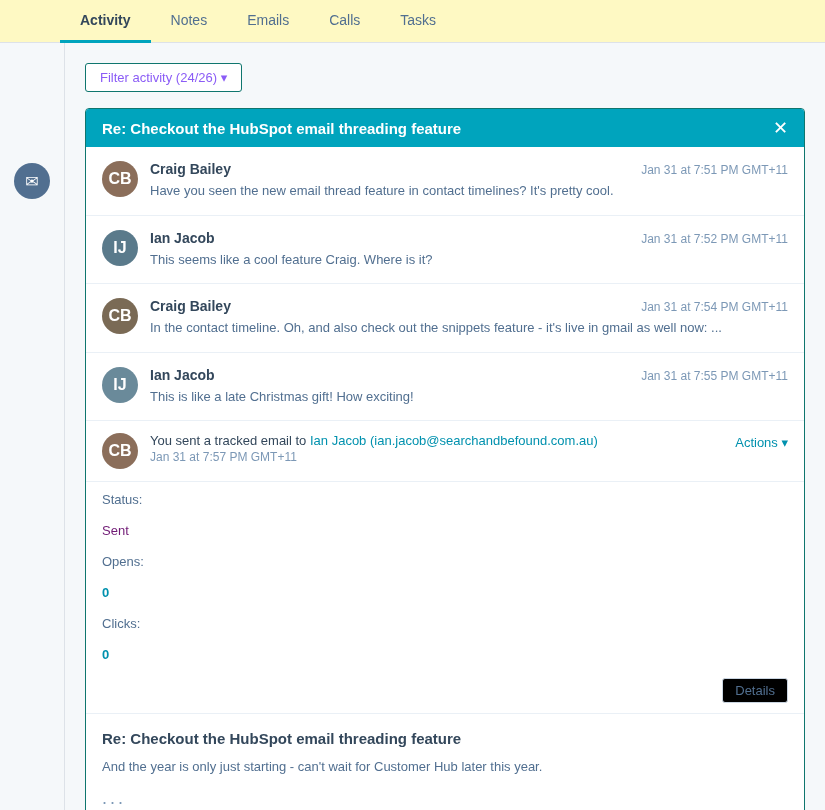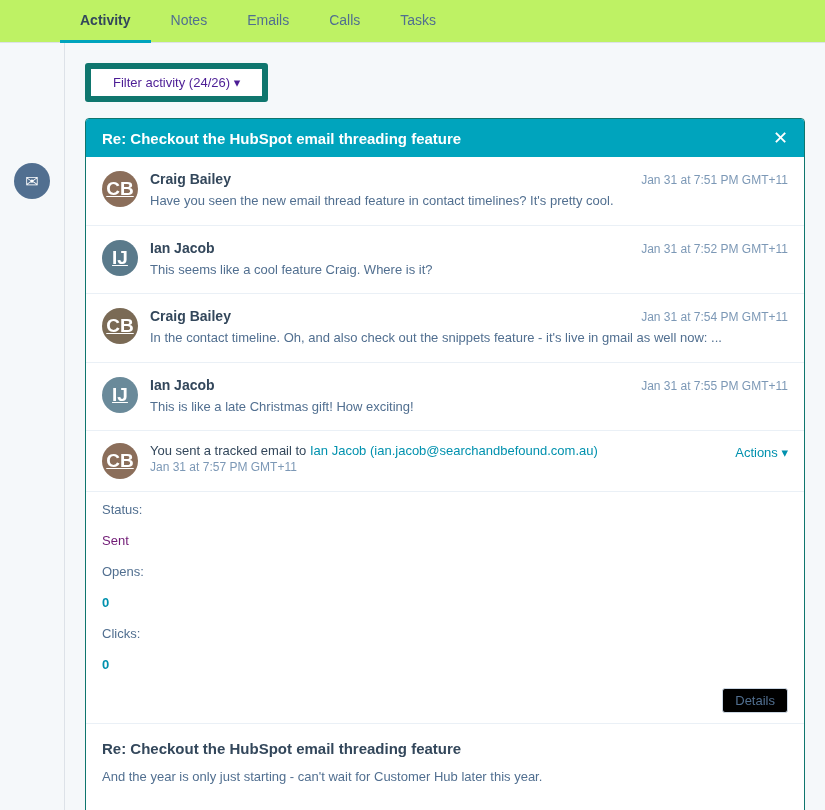--- a/index.html
+++ b/index.html
@@ -8,21 +8,21 @@
       font-size: 14px;
       background: #f5f8fa;
       color: #33475b;
       width: 825px;
       min-height: 810px;
     }
 
     
     .tabs-bar {
       display: flex;
-      background: #bef264;
+      background: #fef9c3;
       border-bottom: 1px solid #dde2e8;
       padding: 0 60px;
     }
     .tab-item {
       padding: 12px 20px;
       cursor: pointer;
       font-size: 14px;
       color: #516f90;
       border-bottom: 3px solid transparent;
       margin-bottom: -1px;
@@ -76,24 +76,24 @@
       justify-content: space-between;
       align-items: center;
       margin-bottom: 16px;
     }
     .month-title {
       font-size: 22px;
       font-weight: 400;
       color: #33475b;
     }
     .filter-btn {
-      border: 6px solid #0f766e;
+      border: 1px solid #0f766e;
       background: #fff;
-      color: #4c1d95;
-      padding: 6px 22px;
+      color: #8b5cf6;
+      padding: 6px 14px;
       border-radius: 3px;
       cursor: pointer;
       font-size: 13px;
       display: flex;
       align-items: center;
       gap: 4px;
     }
 
     
     .thread-card {
@@ -133,24 +133,23 @@
     .avatar {
       width: 36px;
       height: 36px;
       border-radius: 50%;
       flex-shrink: 0;
       overflow: hidden;
       background: #cbd6e2;
       display: flex;
       align-items: center;
       justify-content: center;
-      font-size: 19px;
+      font-size: 16px;
       font-weight: 600;
       color: #516f90;
-      text-decoration: underline;
     }
     .avatar.craig { background: #8b6e5a; color: #fff; }
     .avatar.ian { background: #5a7a8b; color: #fff; }
     .avatar.craig2 { background: #7a6a55; color: #fff; }
     .avatar.ian2 { background: #6a8a9a; color: #fff; }
     .avatar.craig3 { background: #8b6e5a; color: #fff; }
 
     .message-body { flex: 1; }
     .message-meta {
       display: flex;

